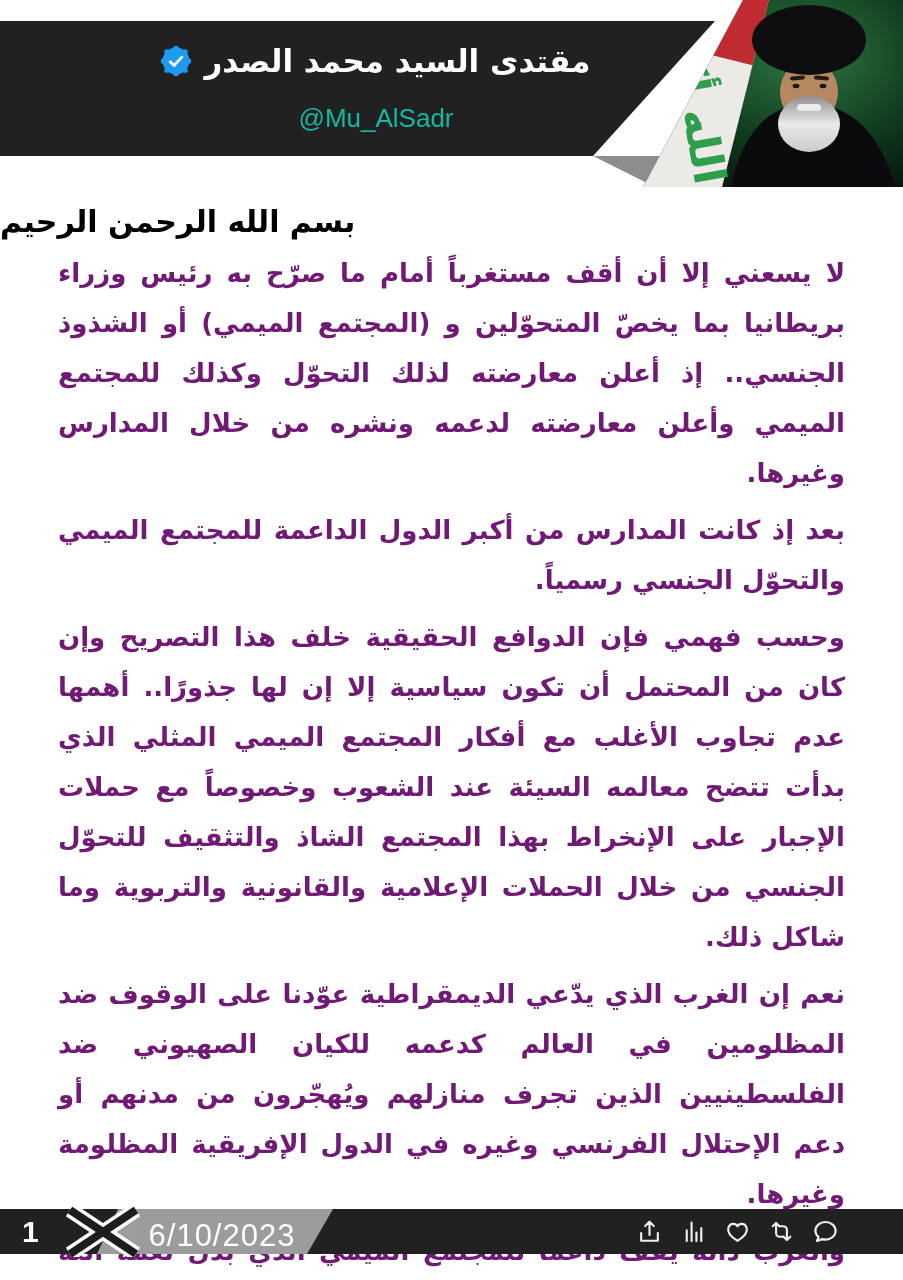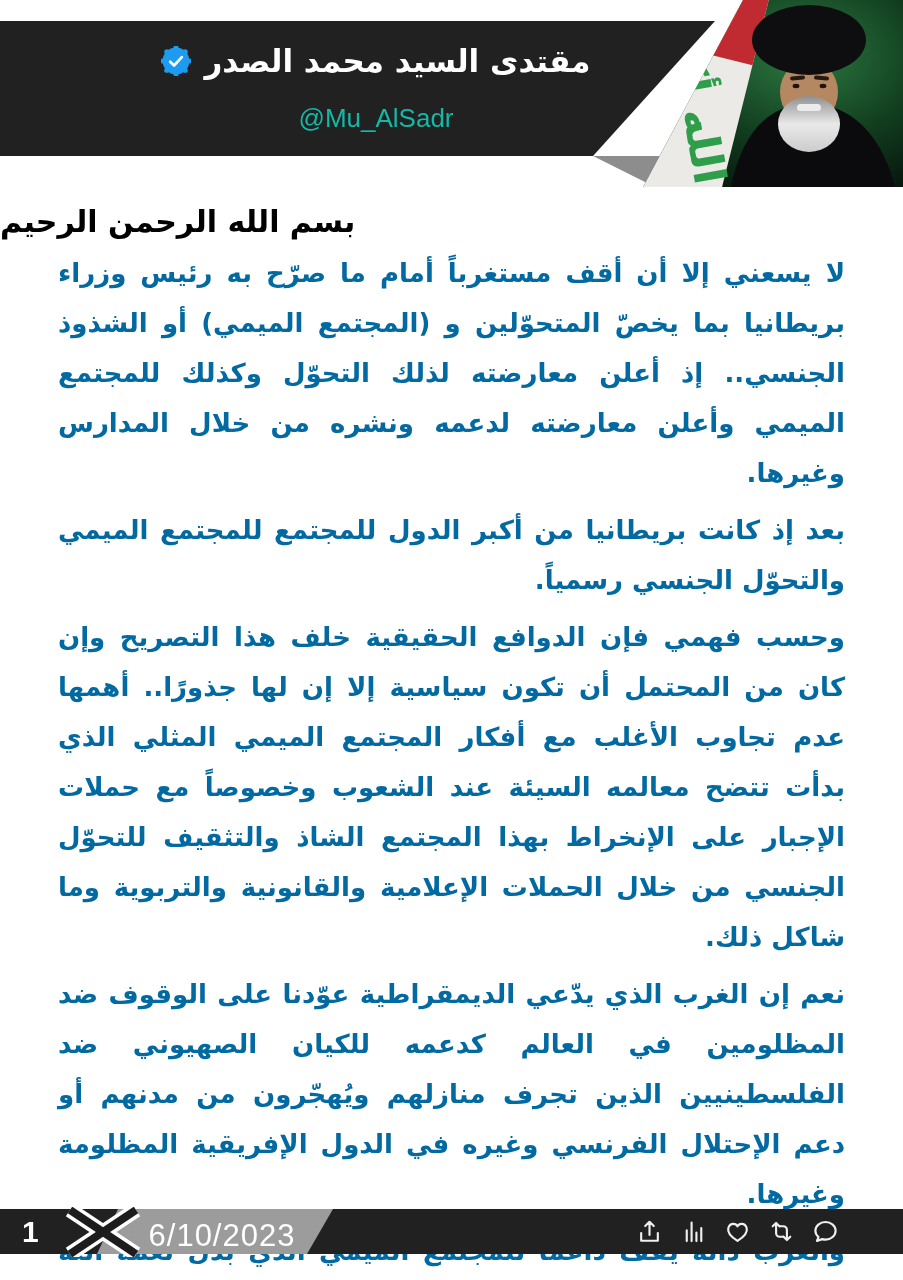--- a/index.html
+++ b/index.html
@@ -18,21 +18,21 @@
   .fold-wedge{position:absolute;left:593px;top:156px;width:108px;height:27px;background:#8d8d8d;
               clip-path:polygon(0 0,100% 0,50% 100%);}
   .photo{position:absolute;top:0;right:0;width:260px;height:187px;
          clip-path:polygon(100px 0,100% 0,100% 100%,0 100%);}
   .photo svg{display:block;}
 
   
   main{position:absolute;top:187px;left:0;right:0;}
   .basmala{margin:17px 0 9px;font-size:30px;font-weight:bold;color:#000;}
   .body-text{width:787px;margin:0 auto;direction:rtl;}
-  .body-text p{margin:0 0 7px;font-size:26px;font-weight:bold;color:#0369a1;line-height:50px;
+  .body-text p{margin:0 0 7px;font-size:26px;font-weight:bold;color:#701a75;line-height:50px;
                text-align:justify;text-align-last:right;}
 
   
   .footer-band{position:absolute;left:0;top:1209px;width:903px;height:45px;background:#212121;}
   .page-num{position:absolute;left:22px;top:50%;transform:translateY(-50%);color:#fff;
             font-size:30px;font-weight:bold;font-family:"Liberation Sans",sans-serif;}
   .date-band{position:absolute;left:97px;top:0;width:236px;height:100%;background:#9c9c9c;
              clip-path:polygon(21px 0,100% 0,210px 100%,0 100%);
              display:flex;align-items:flex-end;justify-content:center;z-index:1;}
   .date{color:#ffffff;font-size:31px;font-family:"Liberation Sans",sans-serif;letter-spacing:1px;
@@ -107,21 +107,21 @@
         <ellipse cx="166" cy="124" rx="31" ry="28" fill="url(#beardG)"></ellipse>
         <rect x="154" y="104" width="24" height="7" rx="3.5" fill="#ececec"></rect>
       </g>
     </svg>
   </div>
 
   <main>
     <h1 class="basmala">بسم الله الرحمن الرحيم</h1>
     <div class="body-text">
         <p>لا يسعني إلا أن أقف مستغرباً أمام ما صرّح به رئيس وزراء بريطانيا بما يخصّ المتحوّلين و (المجتمع الميمي) أو الشذوذ الجنسي.. إذ أعلن معارضته لذلك التحوّل وكذلك للمجتمع الميمي وأعلن معارضته لدعمه ونشره من خلال المدارس وغيرها.</p>
-        <p>بعد إذ كانت بريطانيا من أكبر الدول للمجتمع للمجتمع الميمي والتحوّل الجنسي رسمياً.</p>
+        <p>بعد إذ كانت المدارس من أكبر الدول الداعمة للمجتمع الميمي والتحوّل الجنسي رسمياً.</p>
         <p>وحسب فهمي فإن الدوافع الحقيقية خلف هذا التصريح وإن كان من المحتمل أن تكون سياسية إلا إن لها جذورًا.. أهمها عدم تجاوب الأغلب مع أفكار المجتمع الميمي المثلي الذي بدأت تتضح معالمه السيئة عند الشعوب وخصوصاً مع حملات الإجبار على الإنخراط بهذا المجتمع الشاذ والتثقيف للتحوّل الجنسي من خلال الحملات الإعلامية والقانونية والتربوية وما شاكل ذلك.</p>
         <p>نعم إن الغرب الذي يدّعي الديمقراطية عوّدنا على الوقوف ضد المظلومين في العالم كدعمه للكيان الصهيوني ضد الفلسطينيين الذين تجرف منازلهم ويُهجّرون من مدنهم أو دعم الإحتلال الفرنسي وغيره في الدول الإفريقية المظلومة وغيرها.</p>
         <p>والغرب ذاته يقف داعماً للمجتمع الميمي الذي بدّل نعمة الله كفرًا واتّخذ من المثيل زوجاً ويحارب من (يتطهّر)، كما قال تعالى في كتابه العظيم</p>
       </div>
   </main>
 
   <div class="footer-band">
     <span class="page-num">1</span>
     <div class="date-band">
       <span class="date">6/10/2023</span>

